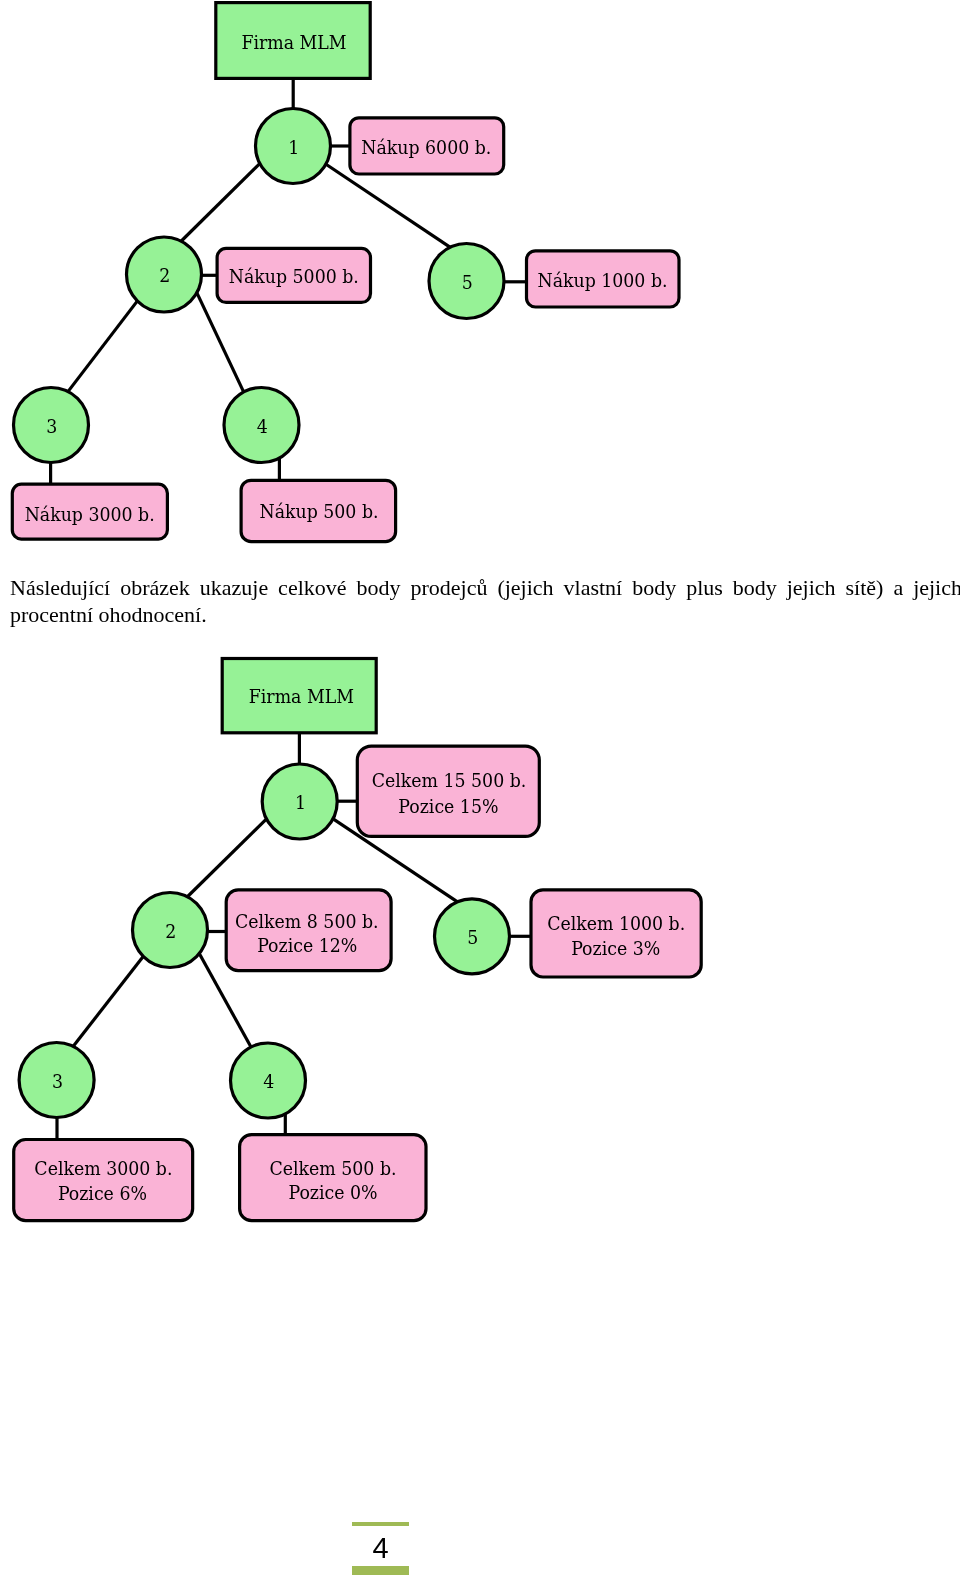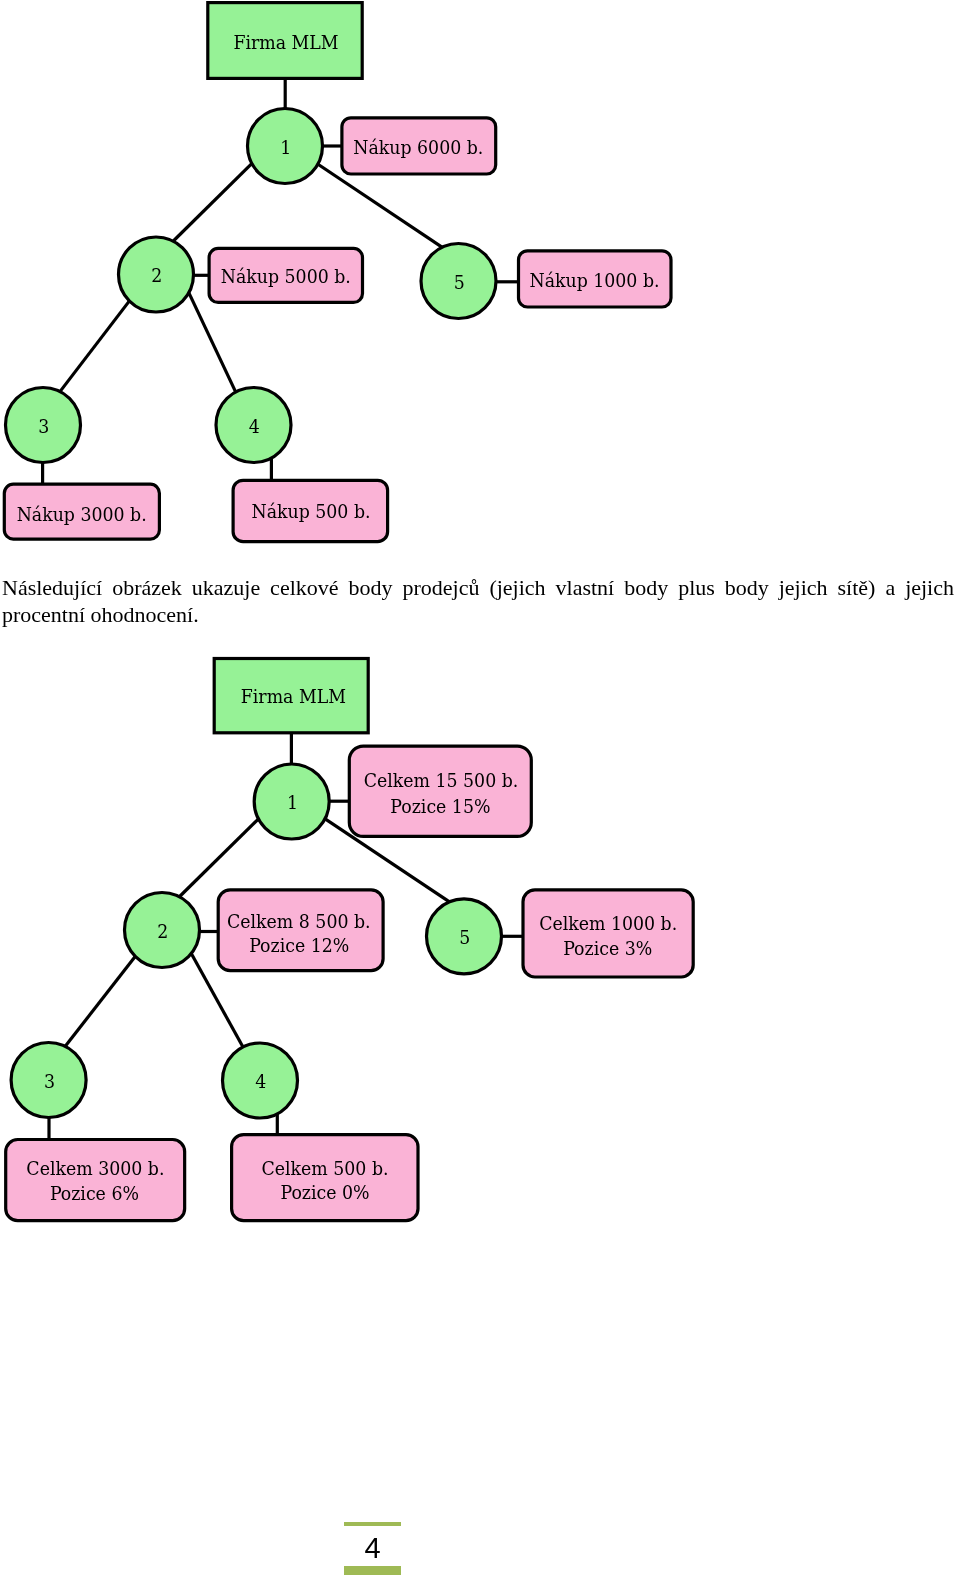--- a/index.html
+++ b/index.html
@@ -1,19 +1,19 @@
 <!DOCTYPE html>
 <html><head>
 <meta charset="utf-8">
 <title>page</title>
 <style>
   html,body{margin:0;padding:0;background:#ffffff;}
   body{width:960px;height:1581px;position:relative;overflow:hidden;
        font-family:"Liberation Serif",serif;color:#000;}
-  .page{position:absolute;left:0;top:0;width:870px;height:1581px;}
+  .page{position:absolute;left:8px;top:0;width:870px;height:1581px;}
   svg{display:block;position:absolute;left:0;overflow:visible;}
   svg text{font-family:"DejaVu Serif",serif;font-stretch:condensed;
            font-size:19.3px;fill:#000;}
   .para{position:absolute;margin:0;font-size:22px;line-height:26.8px;
         text-align:justify;color:#000;}
   #footer-num{position:absolute;font-family:"Liberation Sans",sans-serif;
               font-size:29px;line-height:29px;color:#000;text-align:center;}
   .rule{position:absolute;background:#9FBA55;}
 </style>
 </head>

